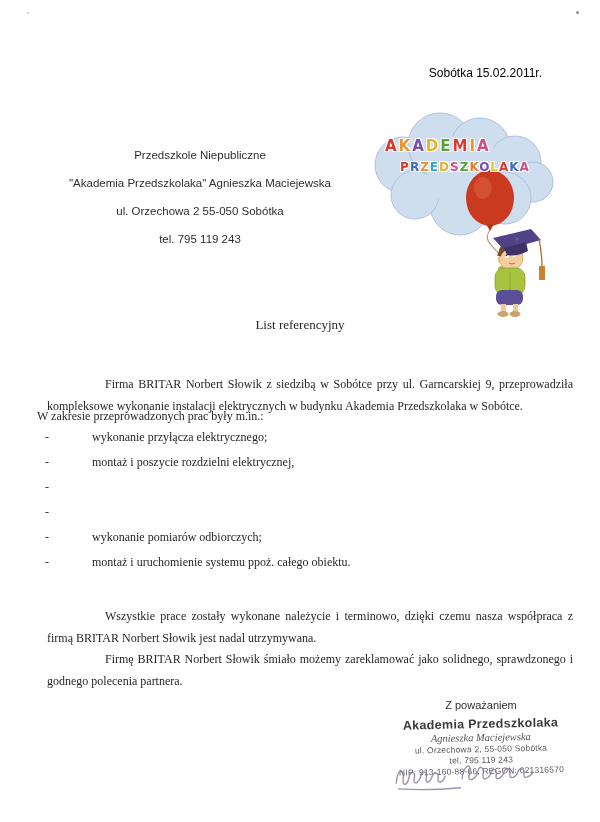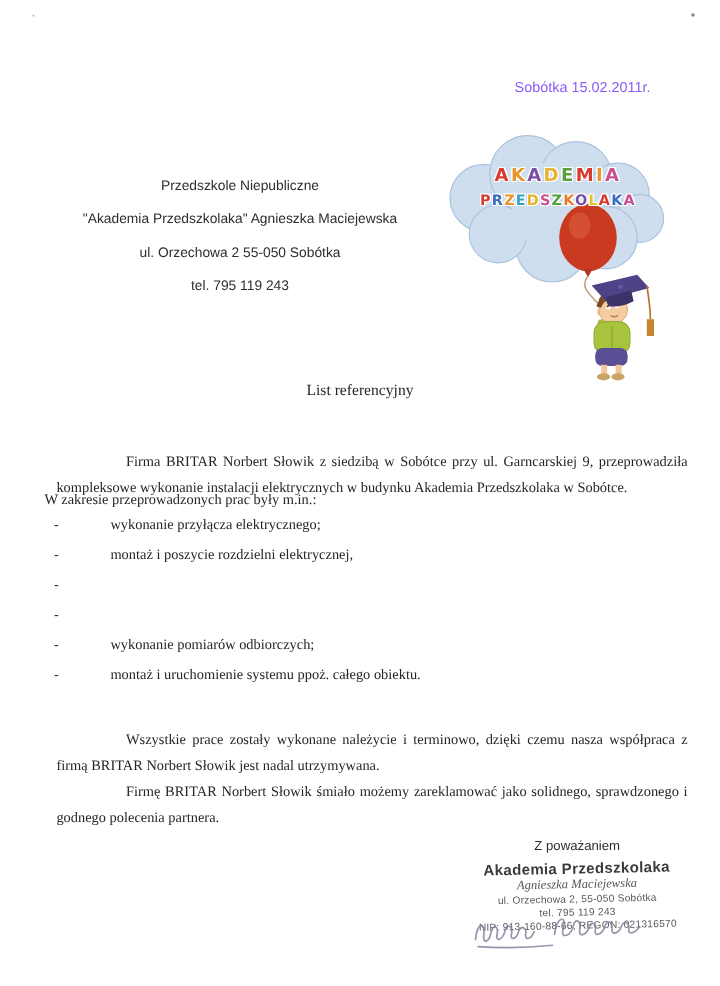--- a/index.html
+++ b/index.html
@@ -1,27 +1,27 @@
 <!DOCTYPE html>
 <html><head>
 <meta charset="utf-8">
 <style>
   html,body{margin:0;padding:0;background:#e8e8e8;}
   .page{position:relative;width:600px;height:822px;background:#ffffff;overflow:hidden;
         font-family:"Liberation Serif",serif;color:#262626;margin:0 auto;}
   .speck{position:absolute;border-radius:50%;}
   .date{position:absolute;top:66px;right:58px;font-family:"Liberation Sans",sans-serif;
-        font-size:12px;color:#8b5cf6;}
+        font-size:12px;color:#000000;}
   .sender{position:absolute;left:34px;top:142px;width:332px;text-align:center;
         font-family:"Liberation Sans",sans-serif;font-size:11.5px;color:#2e2e2e;}
   .sender div{height:28px;line-height:26px;}
   
   .logo{position:absolute;left:365px;top:110px;width:200px;height:212px;}
   .logo svg{position:absolute;left:0;top:0;}
-  .logo-t1{position:absolute;left:20px;top:27px;width:160px;text-align:center;
+  .logo-t1{position:absolute;left:20px;top:27px;width:160px;
         font-family:"DejaVu Sans",sans-serif;font-weight:bold;font-size:15px;letter-spacing:2px;
         text-shadow:-1px -1px 0 #fff,1px -1px 0 #fff,-1px 1px 0 #fff,1px 1px 0 #fff;}
   .logo-t2{position:absolute;left:8px;top:50px;width:184px;text-align:center;
         font-family:"DejaVu Sans",sans-serif;font-weight:bold;font-size:12px;letter-spacing:1px;
         text-shadow:-1px -1px 0 #fff,1px -1px 0 #fff,-1px 1px 0 #fff,1px 1px 0 #fff;}
   .doc-title{position:absolute;top:317px;left:0;width:100%;text-align:center;font-size:13px;}
   .para{position:absolute;left:37px;width:526px;font-size:12px;line-height:21.5px;
         text-align:justify;margin:10px;}
   .indent{text-indent:58px;}
   #para-intro{top:364px;}

